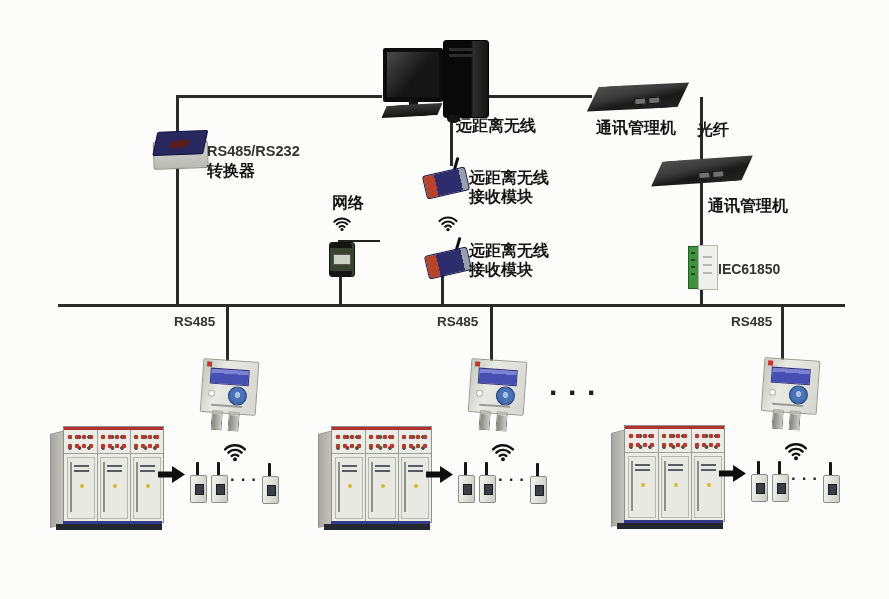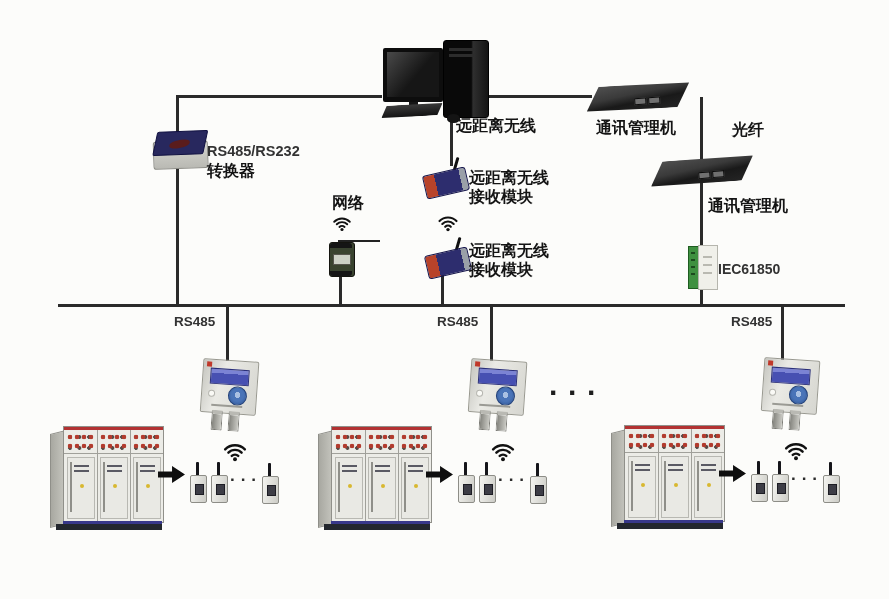--- a/index.html
+++ b/index.html
@@ -375,21 +375,21 @@
         <i class="sbody">
           <i class="sscr"></i>
         </i>
       </div>
   </div>
 
   <span class="bigdots" style="left:549px;top:378px">···</span>
 
   <span class="lbl" style="left:456px;top:116px">远距离无线</span>
   <span class="lbl" style="left:596px;top:118px">通讯管理机</span>
-  <span class="lbl" style="left:732px;top:120px">光纤</span>
+  <span class="lbl" style="left:697px;top:120px">光纤</span>
   <span class="lbl" style="left:708px;top:196px">通讯管理机</span>
   <span class="lbl-en" style="left:718px;top:261px;font-size:14px">IEC61850</span>
   <span class="lbl-en" style="left:207px;top:143px;font-size:14.5px">RS485/RS232</span>
   <span class="lbl" style="left:207px;top:161px">转换器</span>
   <span class="lbl" style="left:332px;top:193px">网络</span>
   <span class="lbl" style="left:469px;top:168px">远距离无线</span>
   <span class="lbl" style="left:469px;top:187px">接收模块</span>
   <span class="lbl" style="left:469px;top:241px">远距离无线</span>
   <span class="lbl" style="left:469px;top:260px">接收模块</span>
   <span class="lbl-en" style="left:174px;top:314px">RS485</span>

